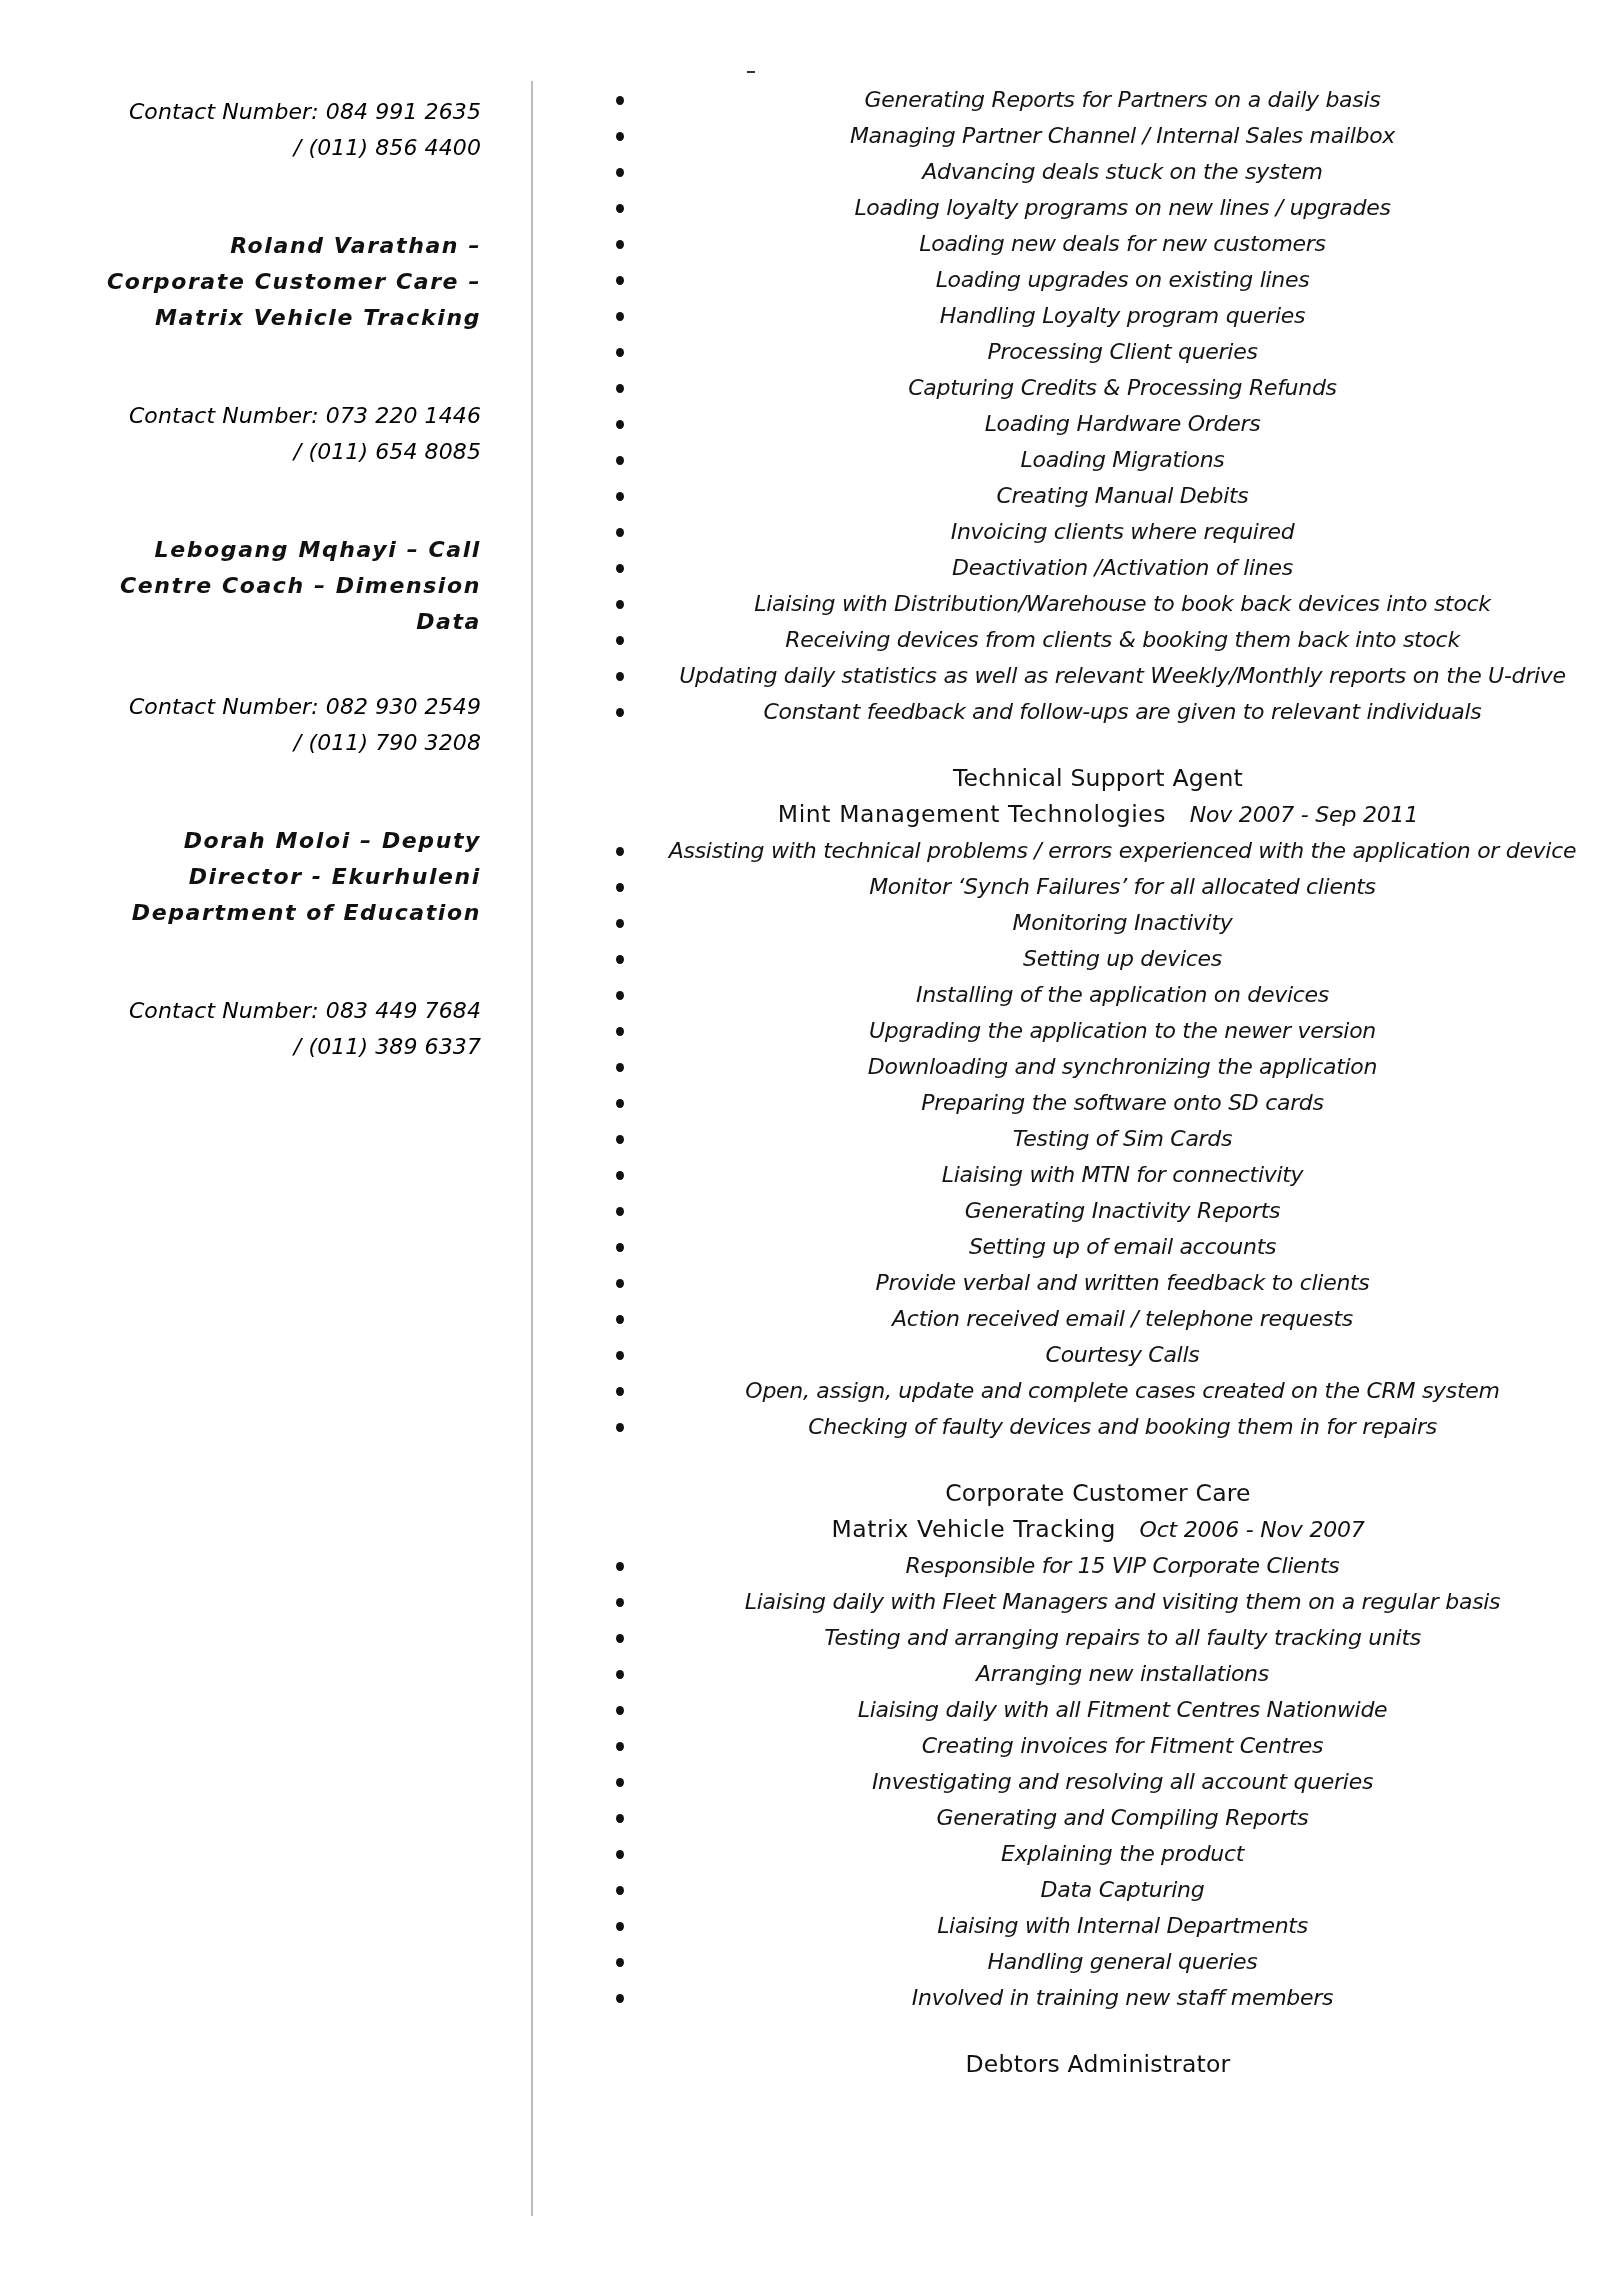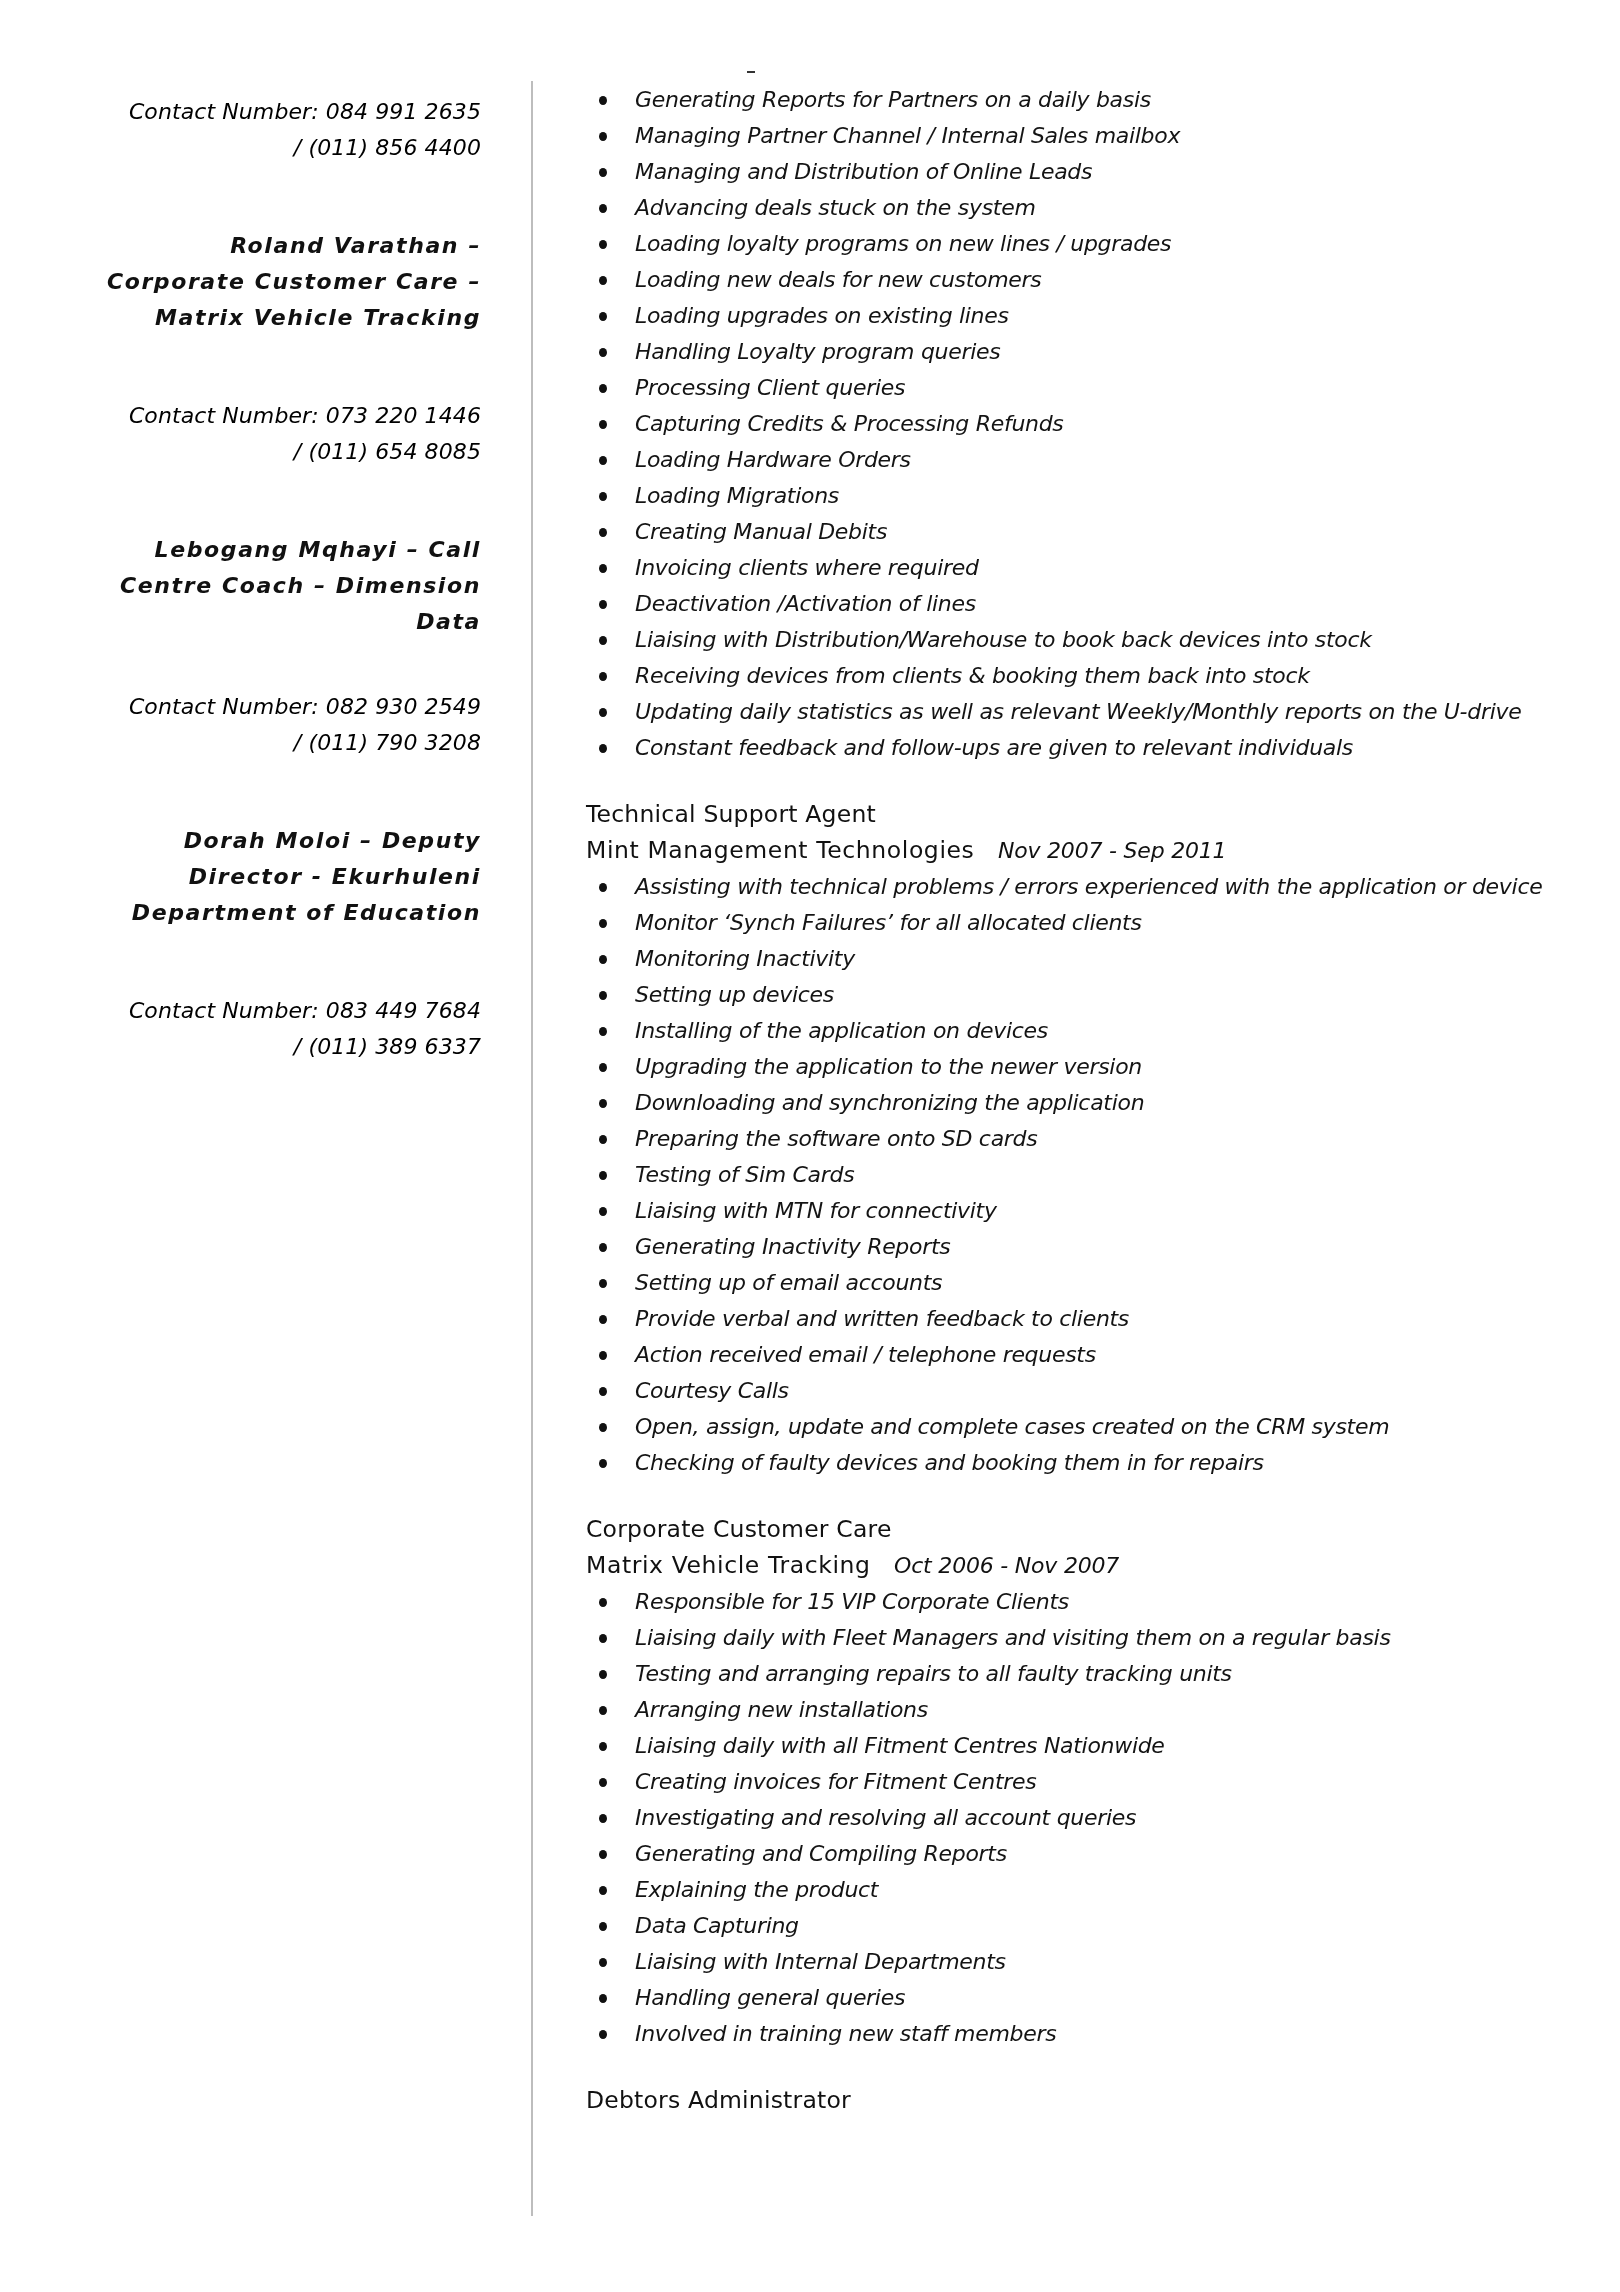--- a/index.html
+++ b/index.html
@@ -17,21 +17,21 @@
   }
   .ref-name {
     font-style: italic; font-weight: bold; font-size: 22px; line-height: 36px;
     letter-spacing: 1.6px; color: #111;
   }
   .ref-block { margin-bottom: 62px; }
   .divider {
     position: absolute; left: 531px; top: 81px; width: 2px; height: 2135px;
     background: #bdbdbd;
   }
-  .right-col { position: absolute; left: 586px; top: 82px; width: 990px; }
+  .right-col { position: absolute; left: 603px; top: 82px; width: 990px; text-align: center; }
   ul.duties { list-style: none; margin: 0; padding: 0; }
   ul.duties li {
     position: relative; padding-left: 49px;
     font-style: italic; font-size: 22px; line-height: 36px; color: #141414;
     letter-spacing: -0.3px;
   }
   ul.duties li .bullet {
     position: absolute; left: 12.7px; top: 13.7px; width: 8.8px; height: 9.8px;
     border-radius: 50%; background: #111;
   }
@@ -92,21 +92,20 @@
   </div>
 </div>
 
 <div class="divider"></div>
 <div class="clip-top"></div>
 
 <div class="right-col">
   <ul class="duties">
       <li><span class="bullet"></span><span>Generating Reports for Partners on a daily basis</span></li>
       <li><span class="bullet"></span><span>Managing Partner Channel / Internal Sales mailbox</span></li>
-      <li><span class="bullet"></span><span>Managing and Distribution of Online Leads</span></li>
       <li><span class="bullet"></span><span>Advancing deals stuck on the system</span></li>
       <li><span class="bullet"></span><span>Loading loyalty programs on new lines / upgrades</span></li>
       <li><span class="bullet"></span><span>Loading new deals for new customers</span></li>
       <li><span class="bullet"></span><span>Loading upgrades on existing lines</span></li>
       <li><span class="bullet"></span><span>Handling Loyalty program queries</span></li>
       <li><span class="bullet"></span><span>Processing Client queries</span></li>
       <li><span class="bullet"></span><span>Capturing Credits &amp; Processing Refunds</span></li>
       <li><span class="bullet"></span><span>Loading Hardware Orders</span></li>
       <li><span class="bullet"></span><span>Loading Migrations</span></li>
       <li><span class="bullet"></span><span>Creating Manual Debits</span></li>

